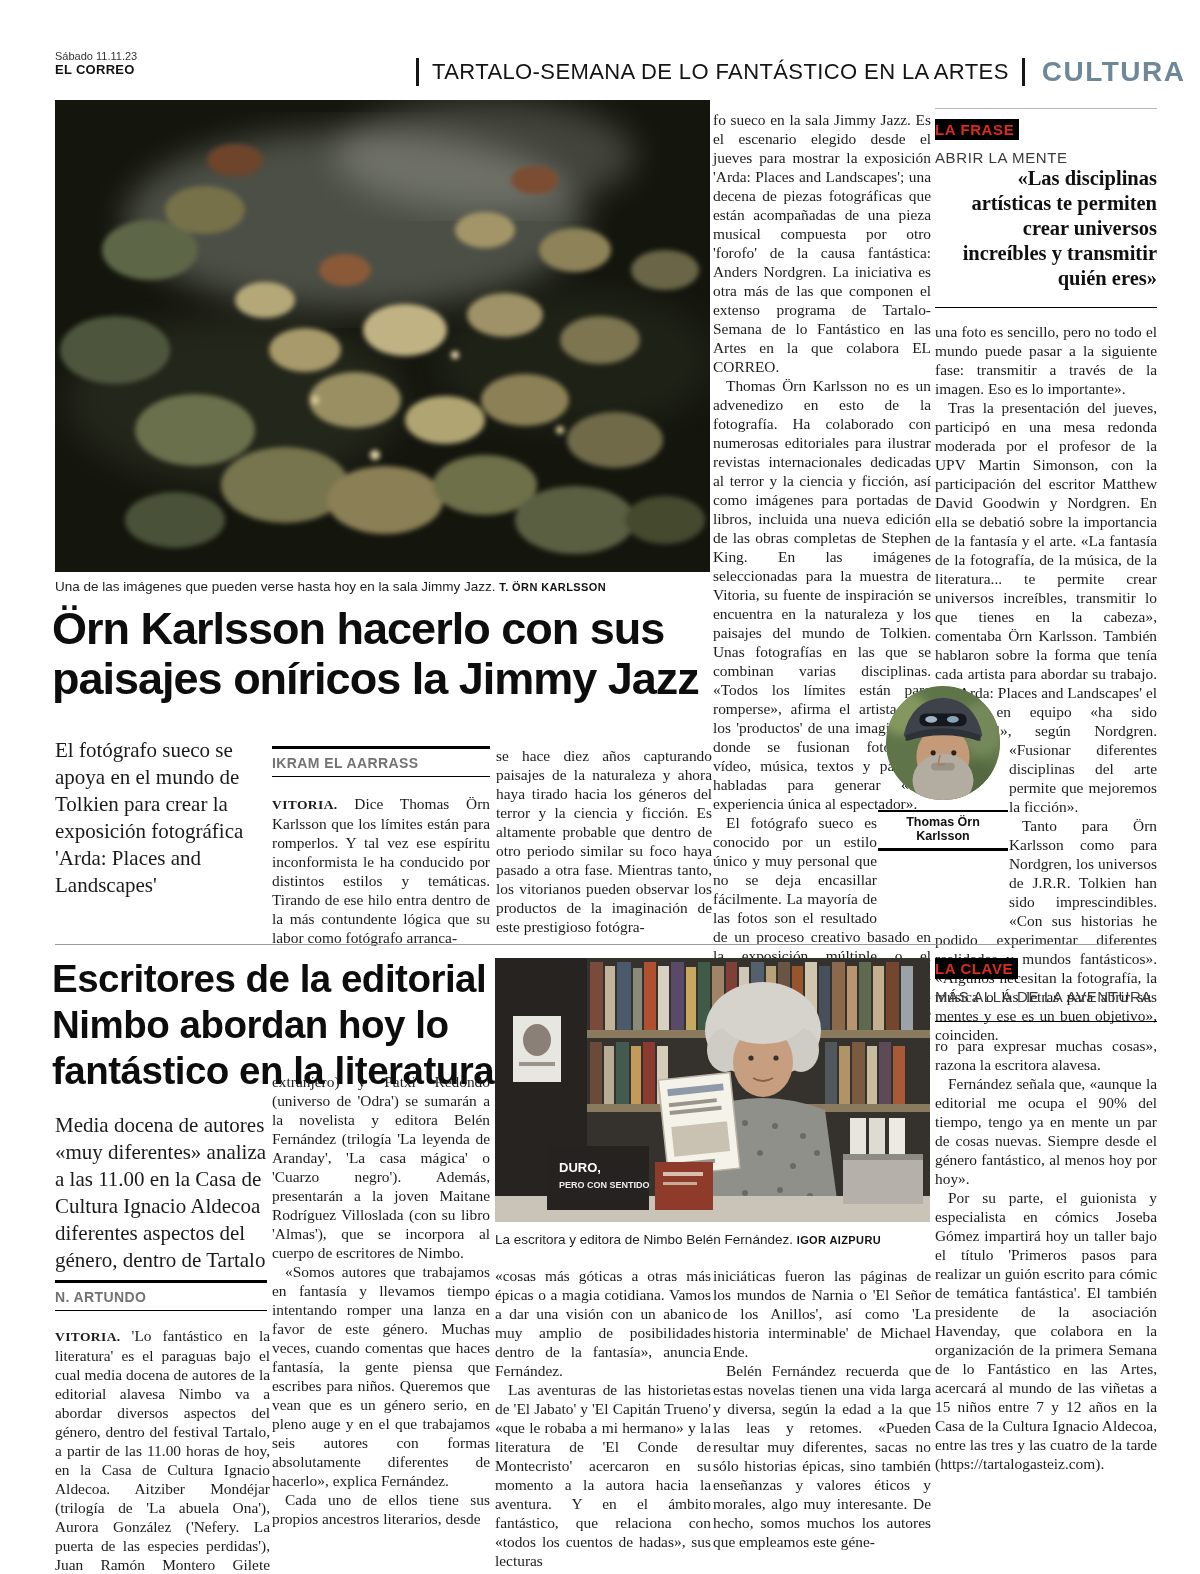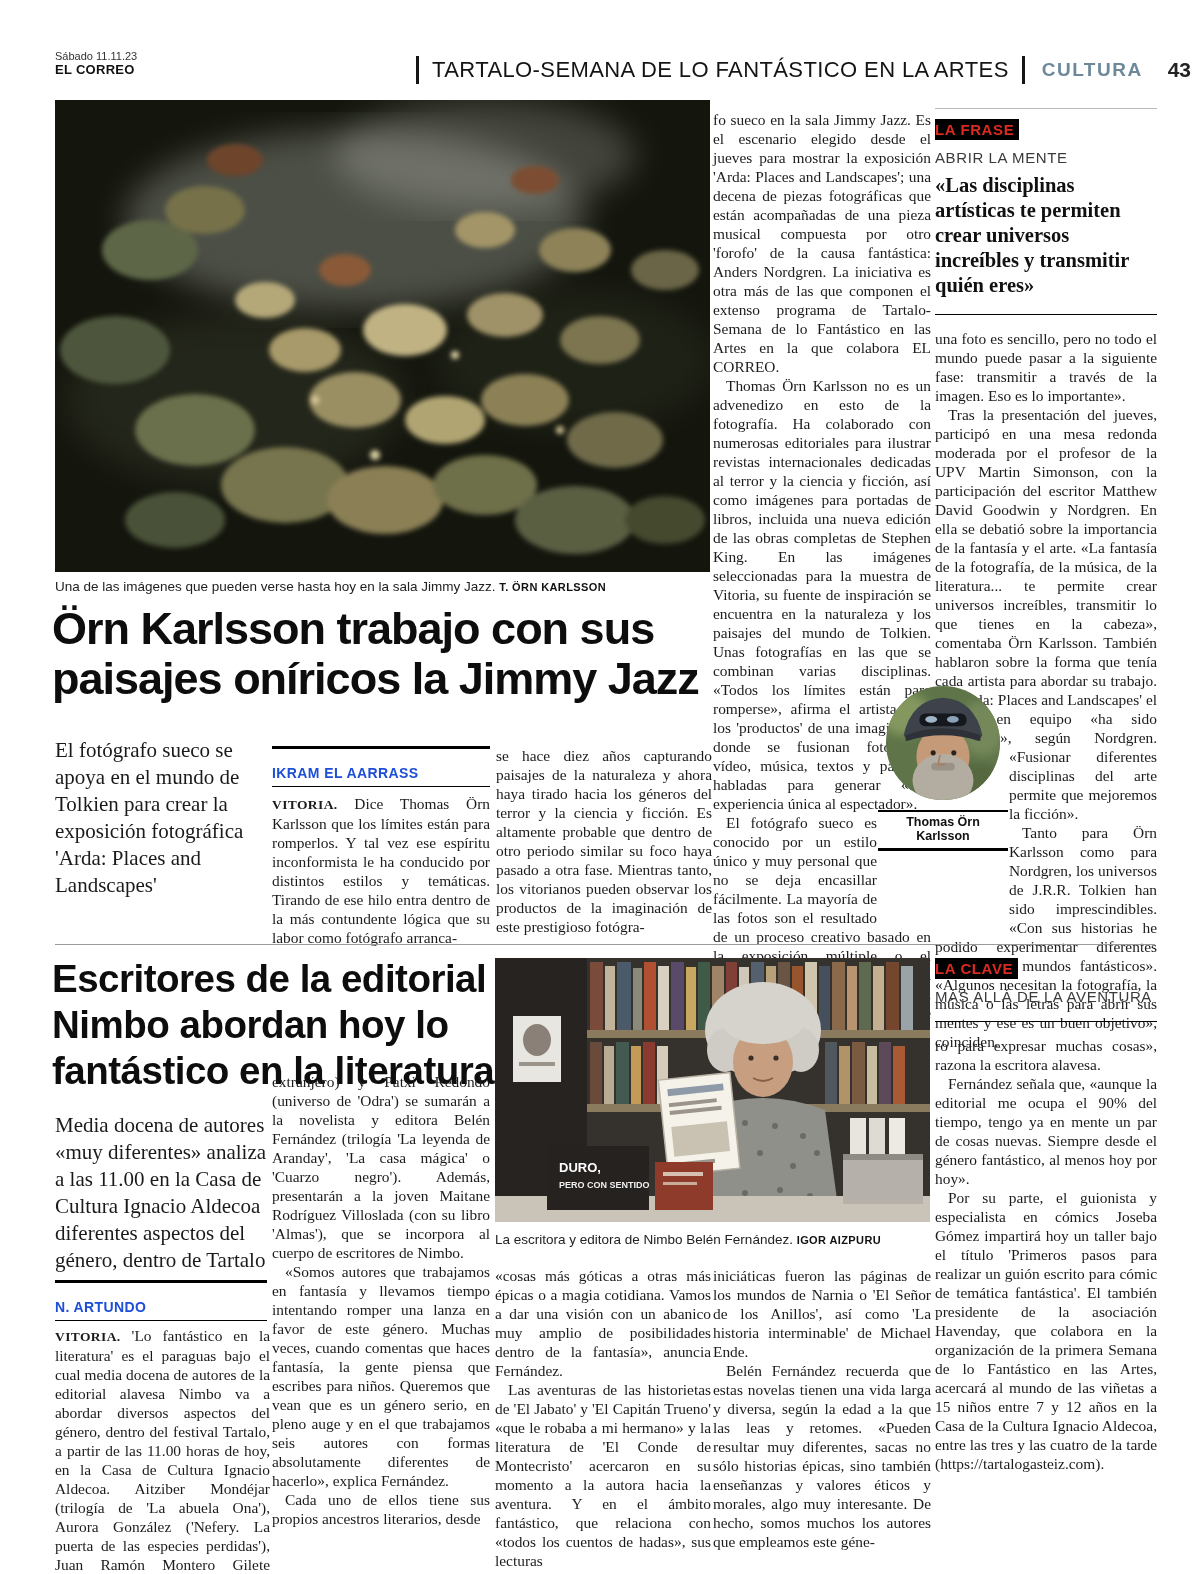--- a/index.html
+++ b/index.html
@@ -6,46 +6,46 @@
   .page{position:relative;width:1200px;height:1574px;background:#fff;overflow:hidden;
         font-family:"Liberation Sans",sans-serif;color:#1c1c1c;margin:0 auto;}
 
   
   .hdr-left{position:absolute;left:55px;top:50px;line-height:1.15;}
   .hdr-date{font-size:11px;color:#333;}
   .hdr-masthead{font-size:13px;font-weight:bold;color:#111;letter-spacing:.3px;}
   .hdr-center{position:absolute;left:372px;top:56px;display:flex;align-items:center;gap:13px;padding-left:44px;}
   .vbar{width:3px;height:28px;background:#151515;}
   .kicker{font-size:22px;letter-spacing:.4px;color:#141414;white-space:nowrap;}
-  .section-label{font-size:19px;font-weight:bold;color:#6d8899;letter-spacing:1.5px;margin-left:4px;}
+  .section-label{font-size:28px;font-weight:bold;color:#6d8899;letter-spacing:1.5px;margin-left:4px;}
   .page-number{font-size:21px;font-weight:bold;color:#222;margin-left:12px;}
 
   
   .col{position:absolute;font-family:"Liberation Serif",serif;font-size:15.4px;
        line-height:19px;text-align:justify;color:#1b1b1b;}
   .col p{margin:0;}
   .col p + p{text-indent:13px;}
   .dl{font-family:"Liberation Serif",serif;font-size:13.5px;font-weight:bold;letter-spacing:.4px;}
   .byline{position:absolute;border-top:3px solid #000;border-bottom:1px solid #000;
-          padding:16px 0 5px;font-size:14px;font-weight:bold;letter-spacing:.4px;color:#1d4ed8;}
+          padding:6px 0 5px;font-size:14px;font-weight:bold;letter-spacing:.4px;color:#737373;}
   .subdeck{position:absolute;font-family:"Liberation Serif",serif;font-size:21px;
            line-height:27px;color:#1a1a1a;}
   .headline{position:absolute;font-weight:bold;color:#0d0d0d;letter-spacing:-1px;}
   .caption{position:absolute;font-size:13.5px;color:#222;}
   .credit{font-size:11px;font-weight:bold;letter-spacing:.4px;color:#111;margin-top:48px;}
   figure{margin:0;padding:0;}
 
   
   .hbox{position:absolute;}
   .hbox .toprule{border-top:1px solid #bbb;margin-bottom:10px;}
   .hlabel{display:inline-block;background:#000000;color:#d92b1f;font-weight:bold;
           font-size:15px;letter-spacing:.6px;padding:2px 5px 2px 0;}
   .overline{font-size:15px;color:#3a3a3a;letter-spacing:.6px;margin-top:9px;}
   .bigquote{font-family:"Liberation Serif",serif;font-weight:bold;font-size:20.5px;
-            line-height:25px;color:#101010;margin-top:7px;}
+            line-height:25px;color:#101010;text-align:right;}
   .quoterule{border-top:1px solid #000;margin:16px 0 14px;}
 
   
   .sp-r{float:right;width:54px;height:112px;}
   .sp-l{float:left;width:74px;height:172px;}
 
   
   .portrait{position:absolute;left:878px;top:684px;width:130px;text-align:center;}
   .portrait-caption{margin-top:4px;border-top:2px solid #000;border-bottom:3px solid #000;
         padding:3px 0 4px;font-size:12.5px;font-weight:bold;line-height:1.15;color:#111;}
@@ -117,21 +117,21 @@
         <circle cx="505" cy="330" r="4" fill="#cdbf8e"></circle>
         <circle cx="400" cy="255" r="4" fill="#e2d6aa"></circle>
       </g>
     </svg>
   </figure>
   <div class="caption" style="left:55px;top:579px;width:655px;">
     <span>Una de las imágenes que pueden verse hasta hoy en la sala Jimmy Jazz.</span>
     <span class="credit">T. ÖRN KARLSSON</span>
   </div>
 
-  <h1 class="headline" style="left:52px;top:604px;width:672px;font-size:45px;line-height:50px;margin:0;">Örn Karlsson trabajo con sus paisajes oníricos la Jimmy Jazz</h1>
+  <h1 class="headline" style="left:52px;top:604px;width:672px;font-size:45px;line-height:50px;margin:0;">Örn Karlsson hacerlo con sus paisajes oníricos la Jimmy Jazz</h1>
 
   <div class="subdeck" style="left:55px;top:737px;width:212px;">El fotógrafo sueco se apoya en el mundo de Tolkien para crear la exposición fotográfica 'Arda: Places and Landscapes'</div>
 
   <div class="byline" style="left:272px;top:746px;width:218px;">IKRAM EL AARRASS</div>
 
   <div class="col" style="left:272px;top:794px;width:218px;height:146px;">
     <p><span class="dl">VITORIA.</span> <span>Dice Thomas Örn Karlsson que los límites están para romperlos. Y tal vez ese espíritu inconformista le ha conducido por distintos estilos y temáticas. Tirando de ese hilo entra dentro de la más contundente lógica que su labor como fotógrafo arranca-</span></p>
   </div>
 
   <div class="col" style="left:496px;top:746px;width:216px;height:192px;">

